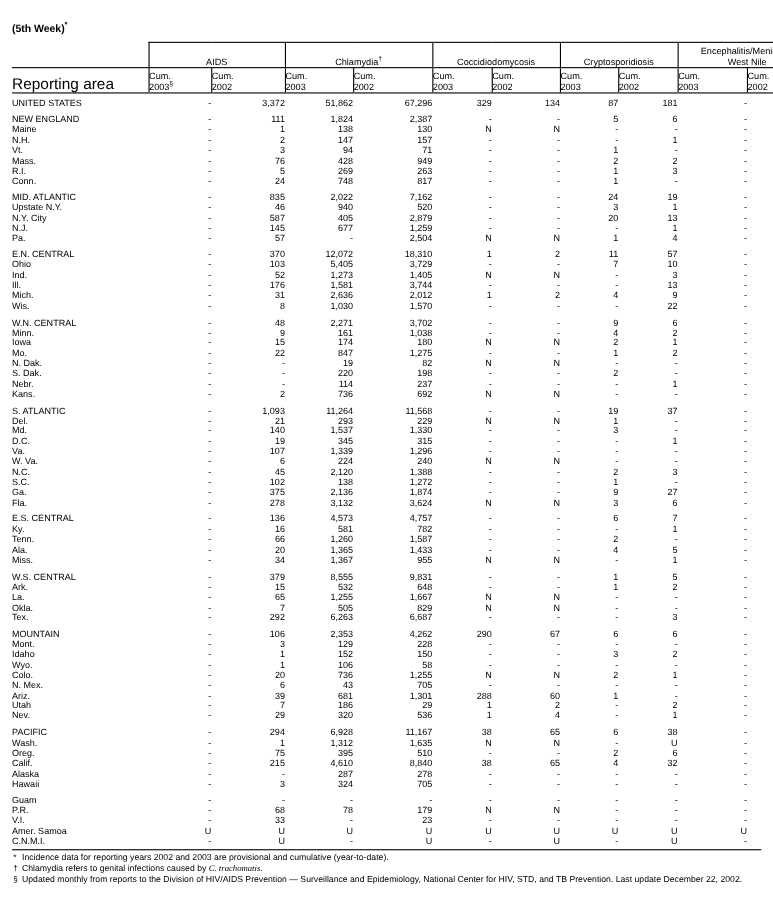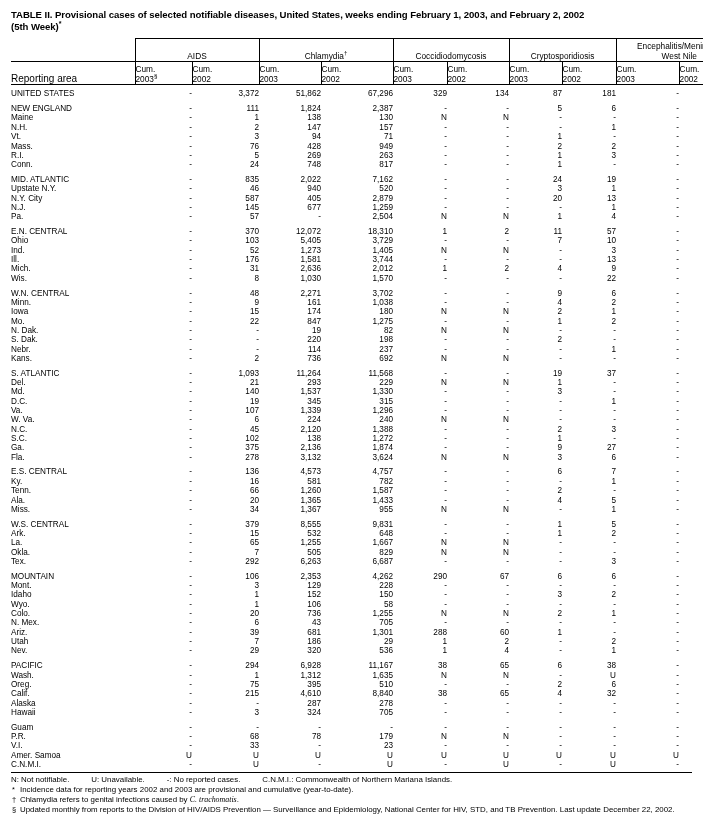--- a/index.html
+++ b/index.html
@@ -66,21 +66,21 @@
     height: 22px;
     vertical-align: middle;
     line-height: 9.6px;
     border-bottom: 1.1px solid #000;
   }
   .vline {
     border-left: 0.8px solid #000;
   }
   .hdr-area {
     text-align: left;
-    font-size: 10px;
+    font-size: 14px;
     vertical-align: bottom;
     padding-bottom: 2px;
     border-bottom: 1.1px solid #000;
   }
   .hdr-area-top {
     border-top: 1.1px solid #000;
   }
   .corner-blank {
     border-top: none;
   }
@@ -138,21 +138,21 @@
     text-align: justify;
   }
   .note i { font-style: italic; font-family: Liberation Serif, serif; }
 </style>
 </head>
 <body>
 
 <div class="page">
 
   <div class="title">
-    <span>TABLE II. Provisional cases of selected notifiable diseases, United States, weeks ending February 1, 2003, and February 2, 2002</span><br>
+    <br>
     <span>(5th Week)</span><sup>*</sup>
   </div>
 
   <table class="nd">
     <colgroup>
       <col style="width:124px">
       <col style="width:57px">
         <col style="width:67px">
       <col style="width:62px">
         <col style="width:72px">
@@ -1087,21 +1087,20 @@
           <td class="num">U</td>
           <td class="num">-</td>
           <td class="num">U</td>
         </tr>
       </tbody>
   </table>
 
   <div class="botrule"></div>
 
   <div class="notes">
-    <div class="noteline1">N: Not notifiable.          U: Unavailable.          -: No reported cases.          C.N.M.I.: Commonwealth of Northern Mariana Islands.</div>
     <div class="note">
       <span class="mk">*</span><span>Incidence data for reporting years 2002 and 2003 are provisional and cumulative (year-to-date).</span>
     </div>
     <div class="note">
       <span class="mk">†</span><span>Chlamydia refers to genital infections caused by </span><i>C. trachomatis</i><span>.</span>
     </div>
     <div class="note just">
       <span class="mk">§</span><span>Updated monthly from reports to the Division of HIV/AIDS Prevention — Surveillance and Epidemiology, National Center for HIV, STD, and TB Prevention. Last update December 22, 2002.</span>
     </div>
   </div>

